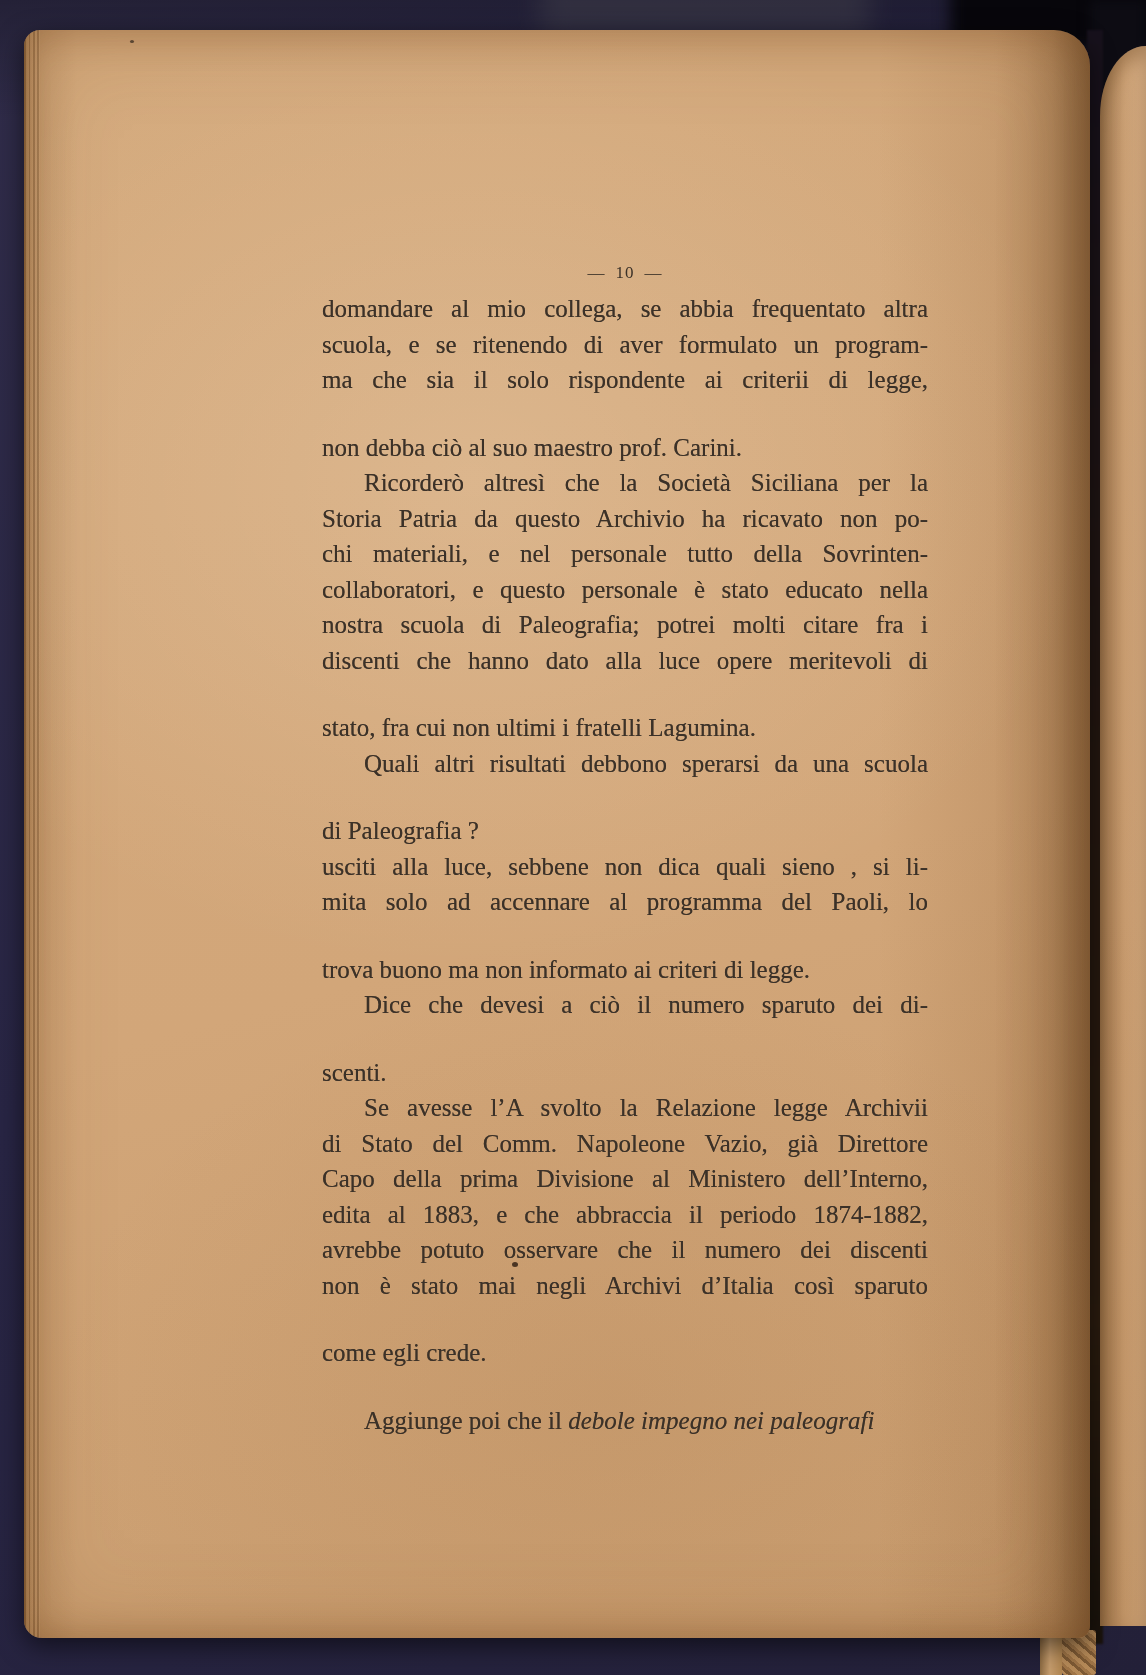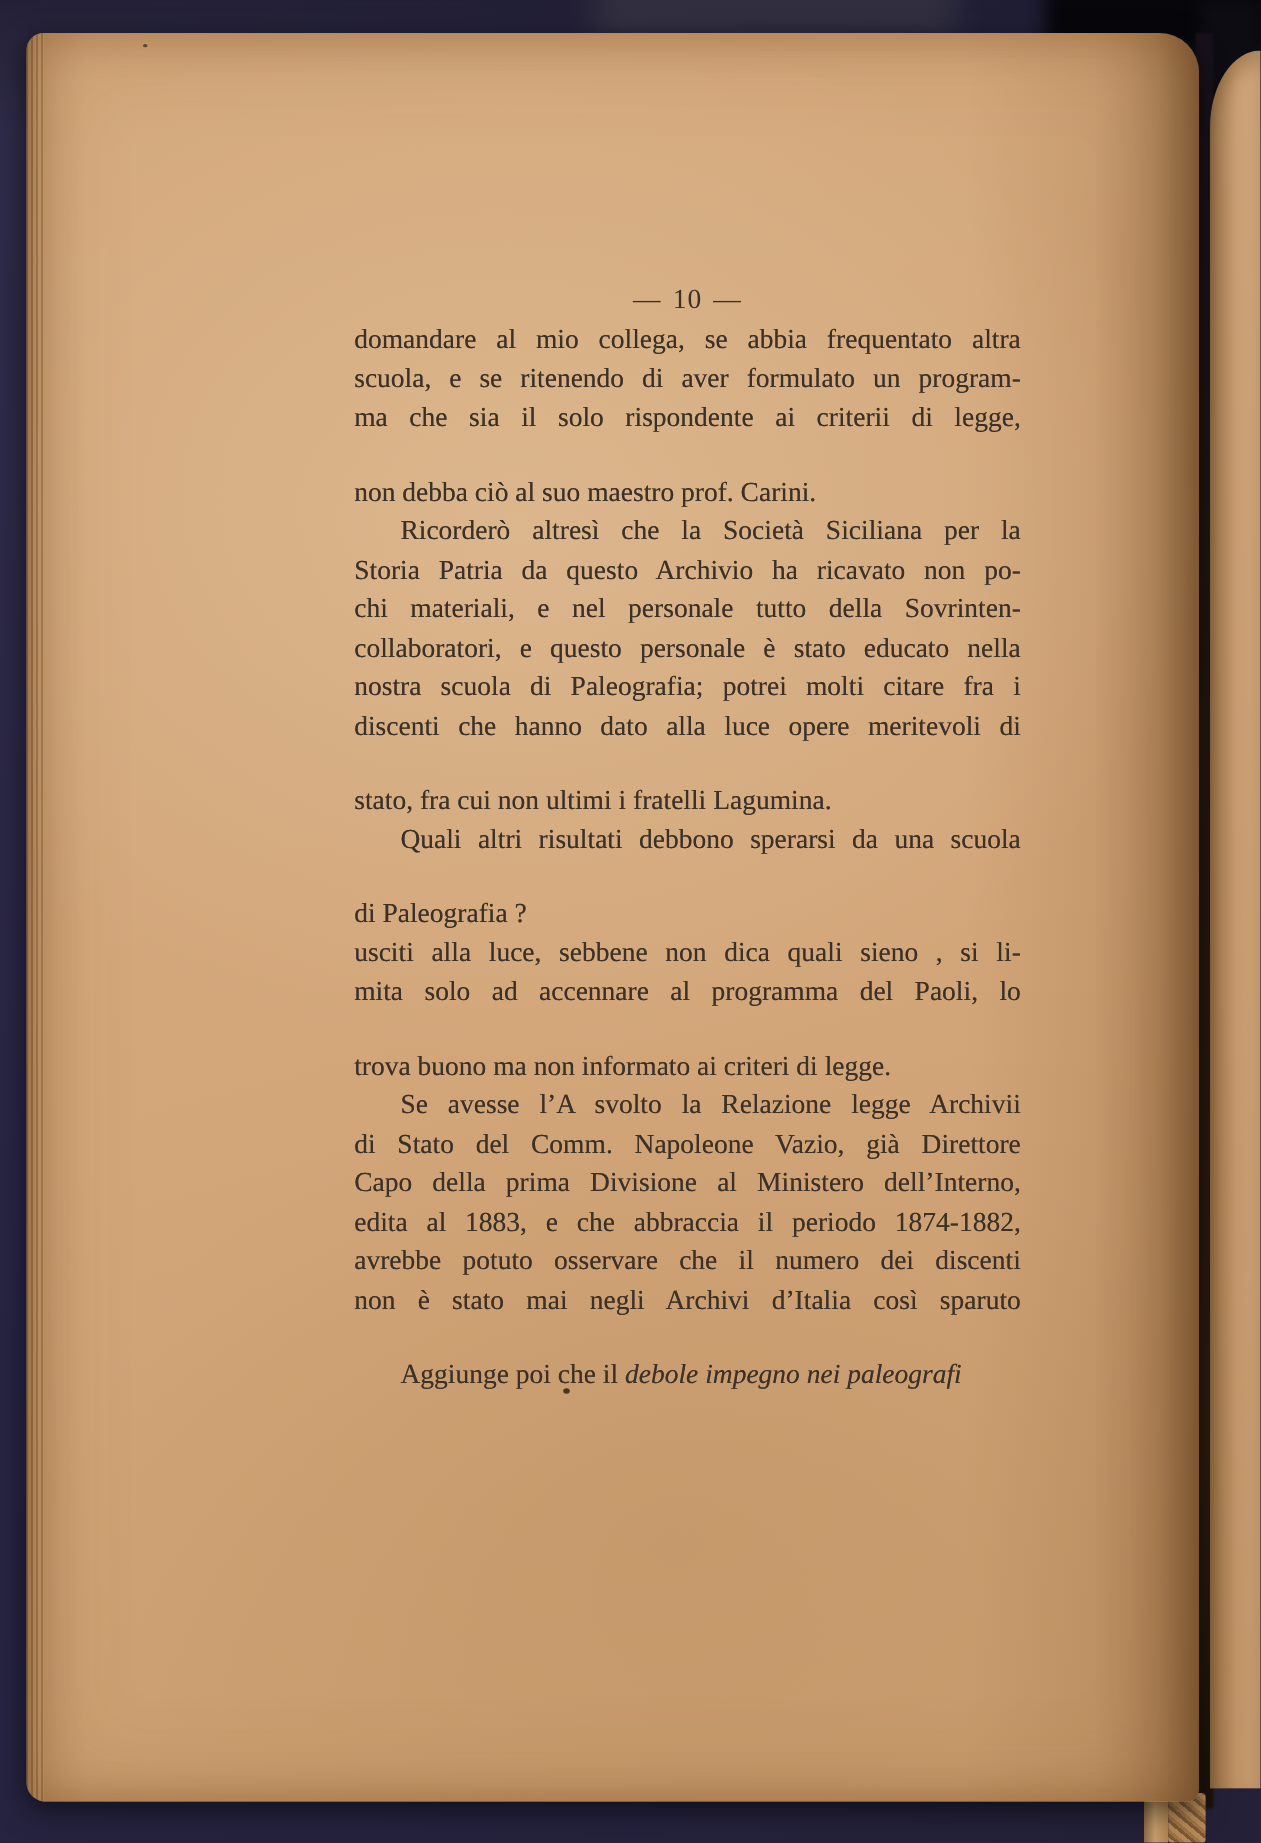--- a/index.html
+++ b/index.html
@@ -86,21 +86,21 @@
   }
   
   .gutter-shade {
     position: absolute; right: 0; top: 0; bottom: 0; width: 95px;
     background: linear-gradient(to right, rgba(100,62,26,0) 0, rgba(100,62,26,0.16) 60%, rgba(80,48,18,0.38) 100%);
   }
 
   .page-header {
     position: absolute; left: 298px; top: 228px; width: 606px;
     text-align: center;
-    font-size: 25px; line-height: 30px;
+    font-size: 17px; line-height: 30px;
     color: var(--ink, #3b3128);
     letter-spacing: 1px;
   }
   .page-header .pnum { margin: 0 10px; }
 
   .text-block {
     position: absolute; left: 298px; top: 261px; width: 606px;
     font-size: 25px; line-height: 35.5px;
     color: var(--ink, #3b3128);
     text-shadow: 0 0 0.5px rgba(59,49,40,0.65);
@@ -161,26 +161,31 @@
         <div class="paragraph">
           <div class="line indent"><span>Quali altri risultati debbono sperarsi da una scuola</span></div>
           <div class="line last"><span>di Paleografia ?</span></div>
         </div>
         <div class="paragraph">
           <div class="line"><span>usciti alla luce, sebbene non dica quali sieno , si li-</span></div>
           <div class="line"><span>mita solo ad accennare al programma del Paoli, lo</span></div>
           <div class="line last"><span>trova buono ma non informato ai criteri di legge.</span></div>
         </div>
         <div class="paragraph">
+          <div class="line indent"><span>Dice che devesi a ciò il numero sparuto dei di-</span></div>
+          <div class="line last"><span>scenti.</span></div>
+        </div>
+        <div class="paragraph">
           <div class="line indent"><span>Se avesse l’A svolto la Relazione legge Archivii</span></div>
           <div class="line"><span>di Stato del Comm. Napoleone Vazio, già Direttore</span></div>
           <div class="line"><span>Capo della prima Divisione al Ministero dell’Interno,</span></div>
           <div class="line"><span>edita al 1883, e che abbraccia il periodo 1874-1882,</span></div>
           <div class="line"><span>avrebbe potuto osservare che il numero dei discenti</span></div>
           <div class="line"><span>non è stato mai negli Archivi d’Italia così sparuto</span></div>
+          <div class="line last"><span>come egli crede.</span></div>
         </div>
         <div class="paragraph">
           <div class="line last indent"><span>Aggiunge poi che il </span><span class="italic">debole impegno nei paleografi</span></div>
         </div>
       </div>
 
     <div class="speck s1"></div>
     <div class="speck s2"></div>
   </div>
 </div>

